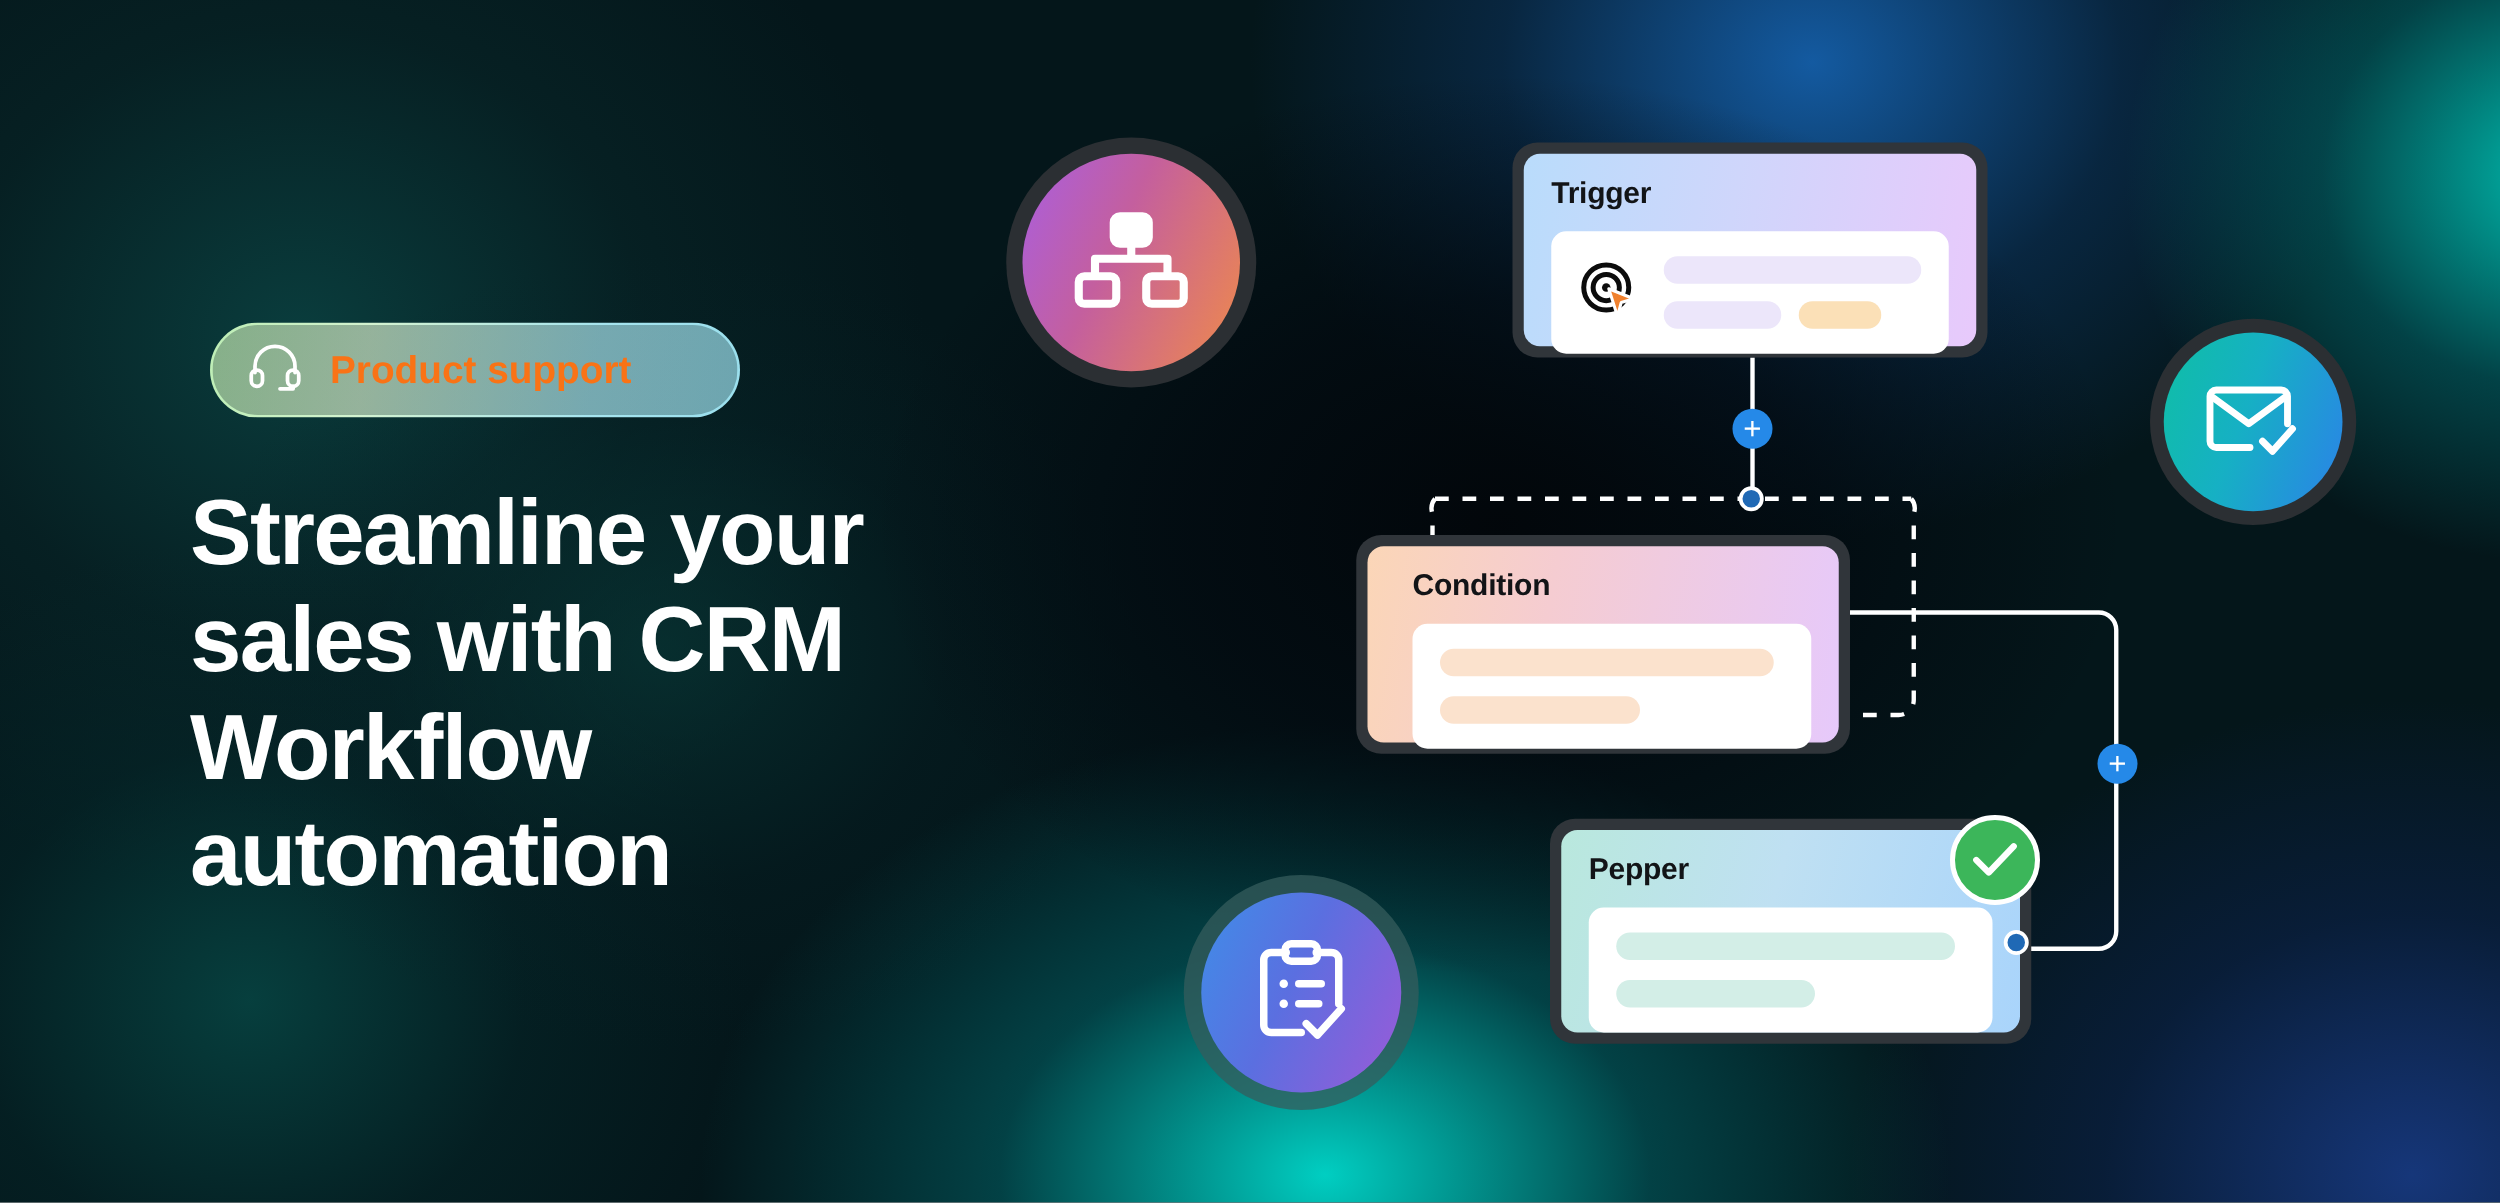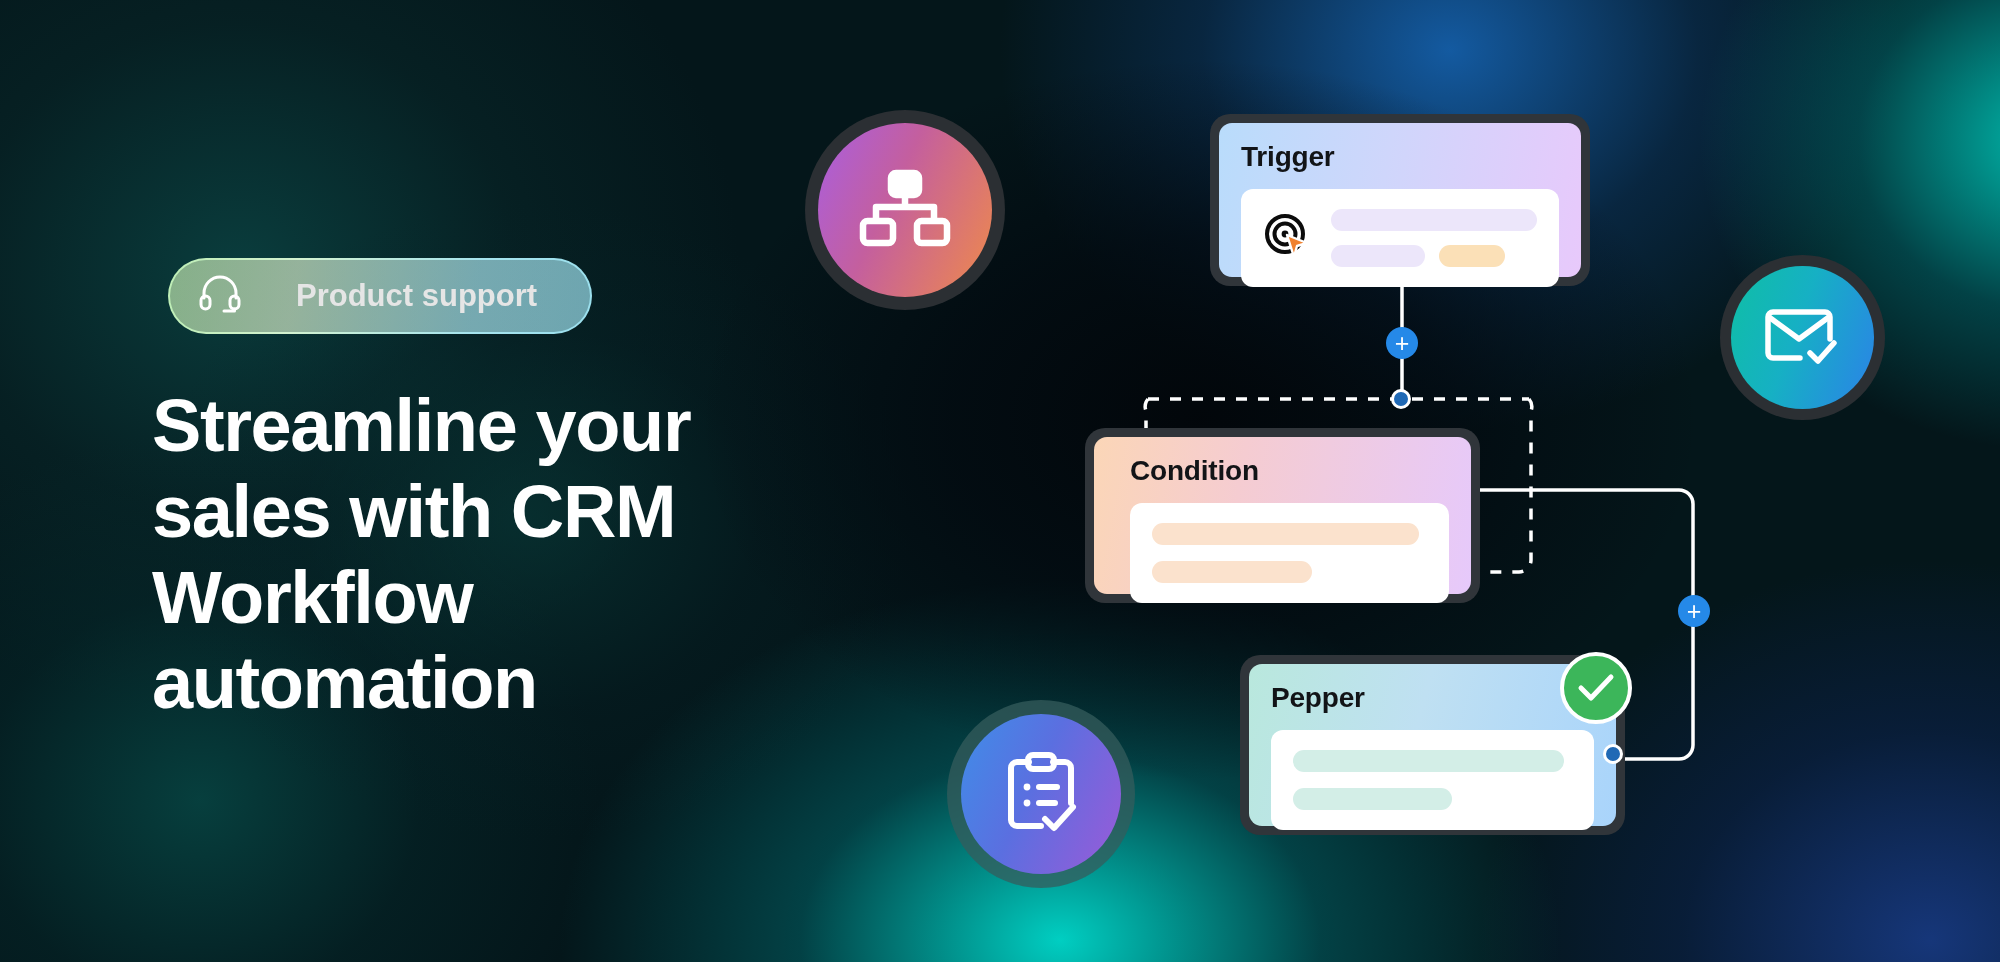--- a/index.html
+++ b/index.html
@@ -77,21 +77,21 @@
   }
   .badge-ring {
     position: absolute; left: 168px; top: 258px;
     width: 424px; height: 76px; border-radius: 40px;
     border: 2.5px solid transparent;
     background:
       linear-gradient(rgba(6,32,34,0.30), rgba(6,32,34,0.30)) padding-box,
       linear-gradient(100deg, #bdeeb5 0%, #d3f2d0 30%, #a6e4ee 72%, #9adfed 100%) border-box;
     pointer-events: none;
   }
-  .badge-label { color: #e5e5e5; font-size: 31px; font-weight: 700; white-space: nowrap; margin-left: 32px; }
+  .badge-label { color: #f97316; font-size: 31px; font-weight: 700; white-space: nowrap; }
 
   .headline {
     position: absolute; left: 152px; top: 383px;
     width: 700px;
     color: #ffffff;
     font-size: 74px; line-height: 1.16; font-weight: 700;
     letter-spacing: -1.4px;
   }
 
   
@@ -128,21 +128,21 @@
     border-radius: 20px;
     padding: 9px;
     background: #30353a;
   }
   .node-body {
     border-radius: 13px;
     padding: 18px 22px 22px 22px;
     height: 100%;
   }
   .node-title {
-    font-size: 28px; font-weight: 700; color: #121417;
+    font-size: 24px; font-weight: 700; color: #121417;
     letter-spacing: -0.2px; margin-bottom: 16px;
   }
   .node-panel {
     background: #ffffff; border-radius: 12px;
     padding: 20px 22px;
     display: flex; align-items: center; gap: 20px;
   }
   .bar { border-radius: 20px; height: 22px; }
 
   

